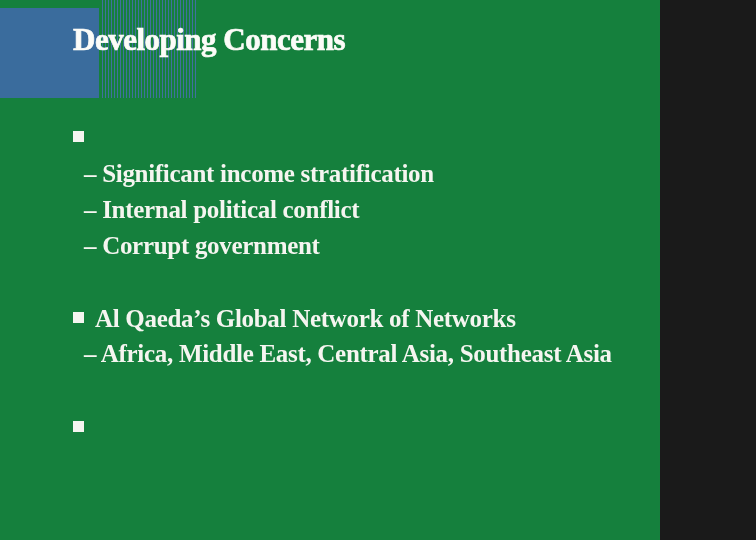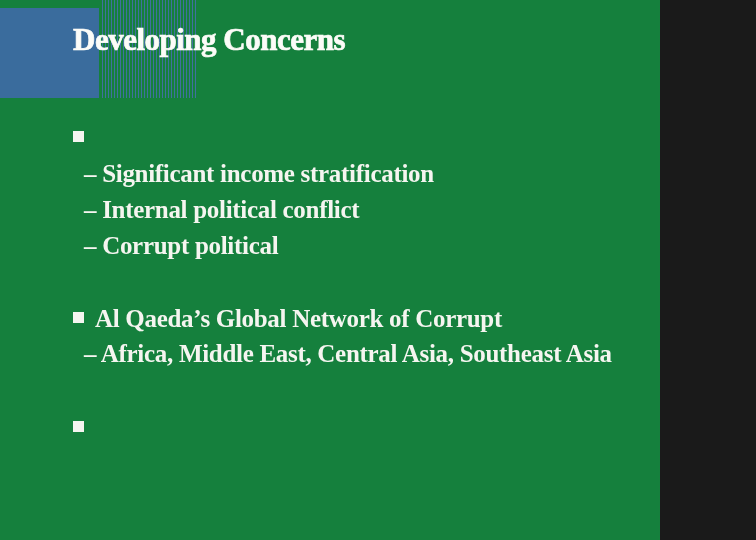--- a/index.html
+++ b/index.html
@@ -82,23 +82,23 @@
 <div class="slide">
 
   <div class="corner-square"></div>
   <div class="pinstripes"></div>
 
   <h1 class="title">Developing Concerns</h1>
 
   <span class="bullet-marker" style="top:131px"></span>
   <p class="line sub" style="top:161px">– Significant income stratification</p>
   <p class="line sub" style="top:197px">– Internal political conflict</p>
-  <p class="line sub" style="top:233px">– Corrupt political</p>
+  <p class="line sub" style="top:233px">– Corrupt government</p>
 
   <span class="bullet-marker" style="top:312px"></span>
-  <p class="line main" style="top:306px">Al Qaeda’s Global Network of Corrupt</p>
+  <p class="line main" style="top:306px">Al Qaeda’s Global Network of Networks</p>
   <p class="line sub" style="top:341px">– Africa, Middle East, Central Asia, Southeast Asia</p>
 
   <span class="bullet-marker" style="top:421px"></span>
 
   <div class="page-number">11</div>
 
 </div>
 
 </body></html>

